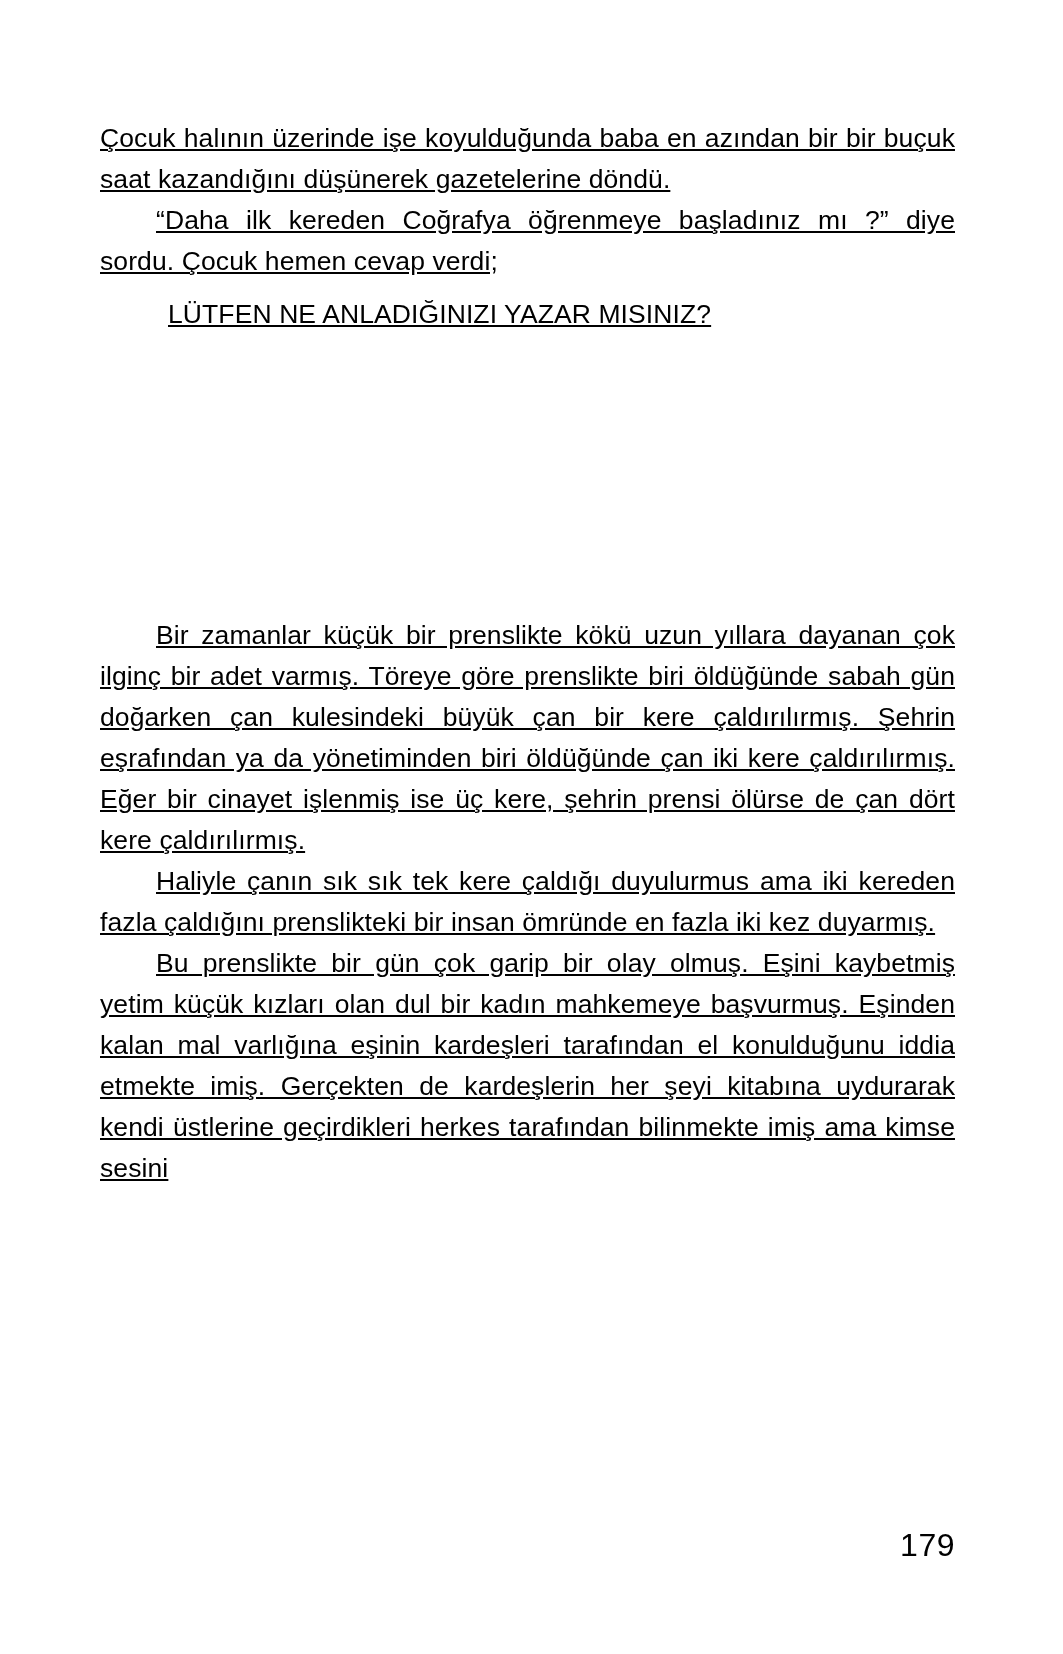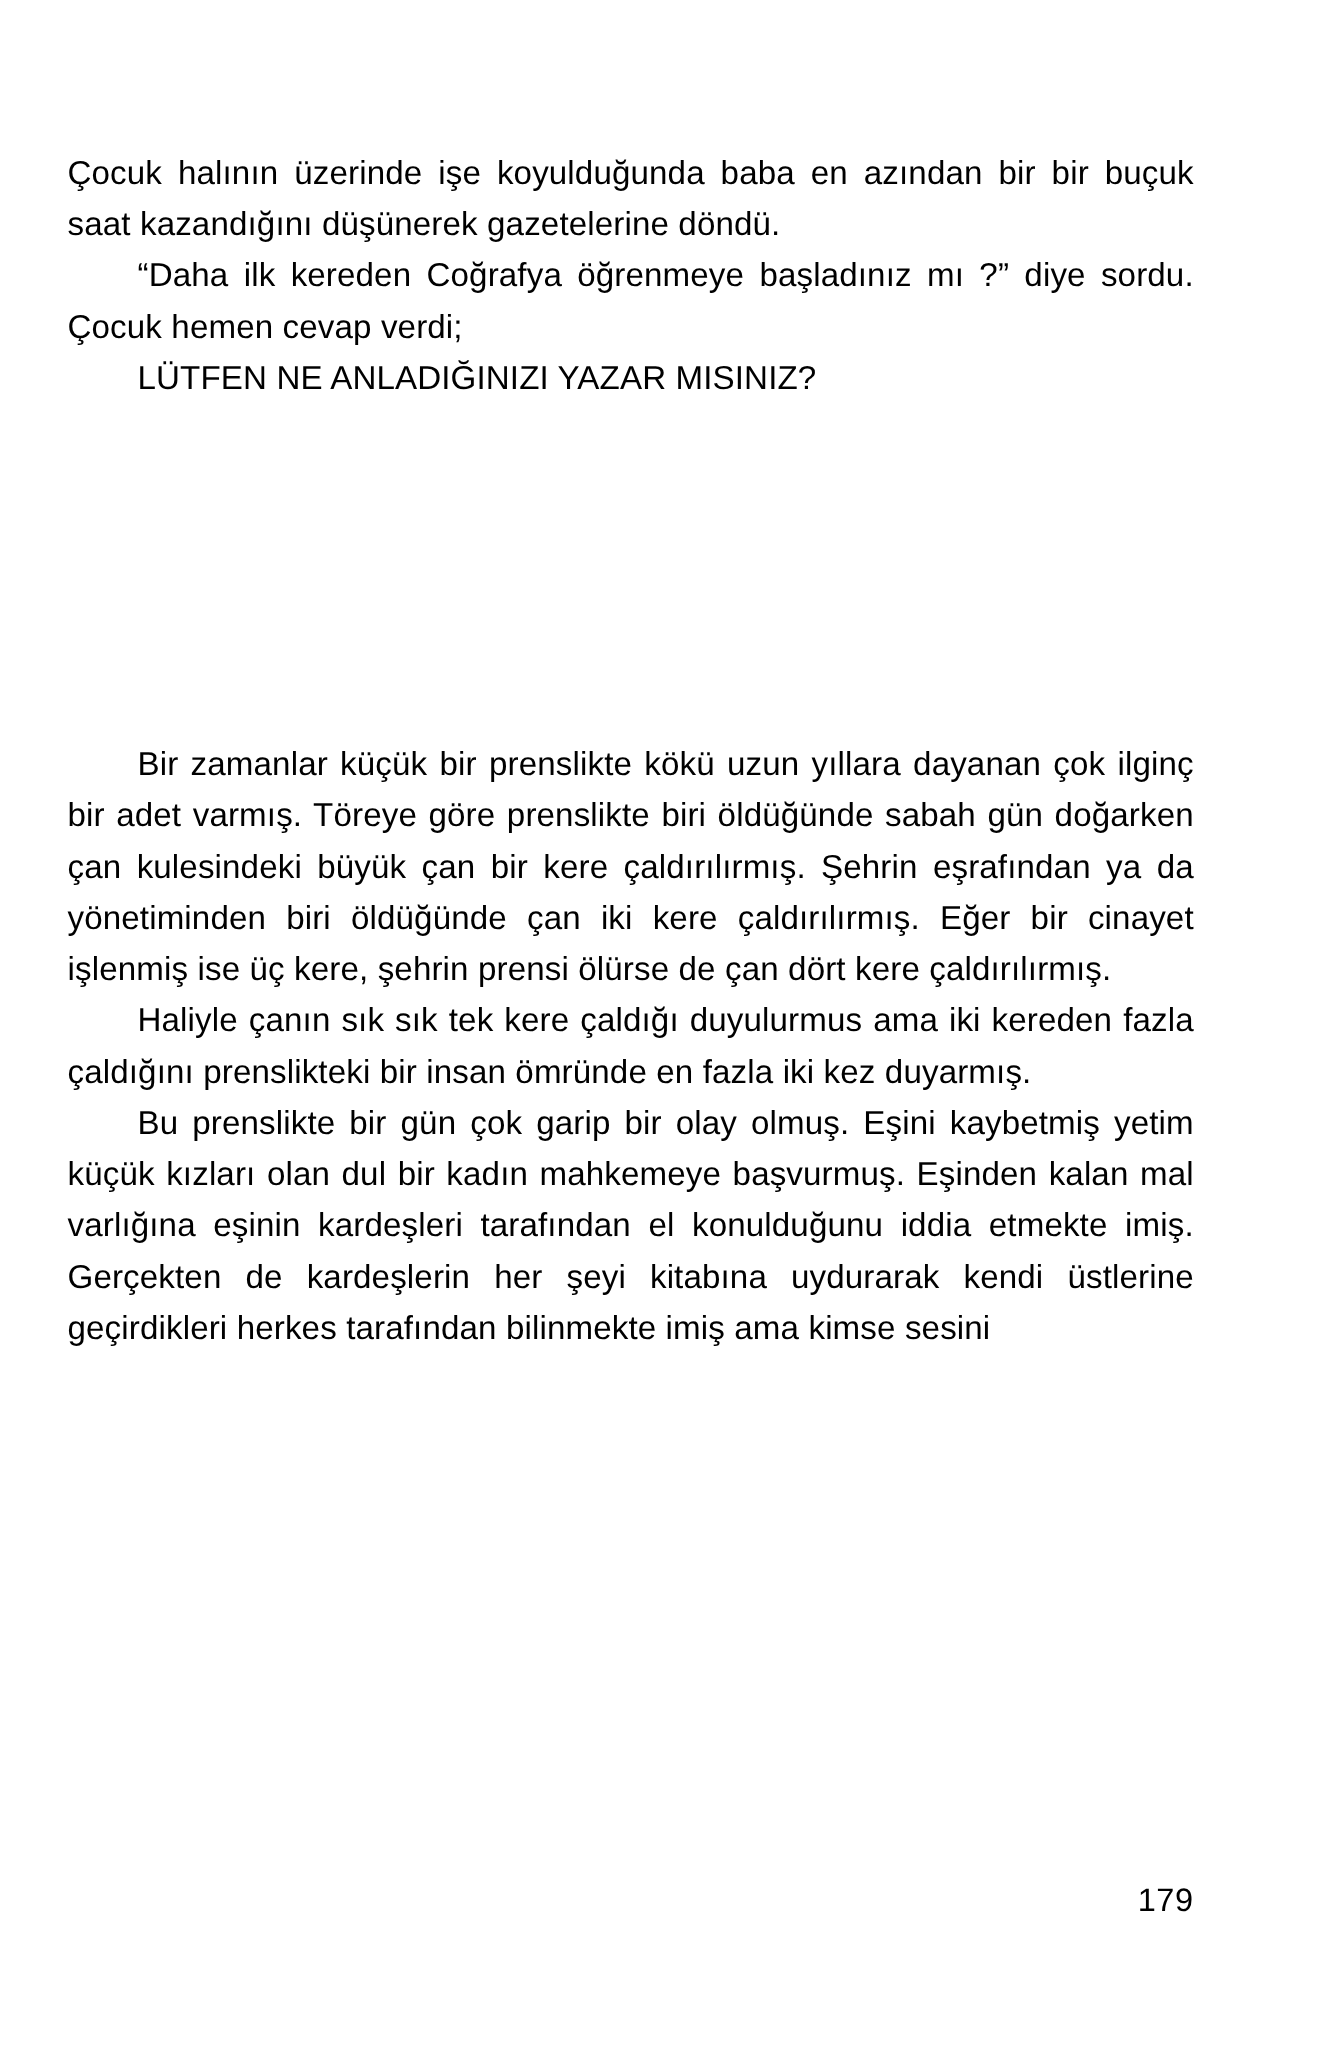--- a/index.html
+++ b/index.html
@@ -12,53 +12,54 @@
     height: 1654px;
     font-family: "Liberation Sans", sans-serif;
     color: #000000;
     position: relative;
     overflow: hidden;
   }
   .page {
     box-sizing: border-box;
     width: 1063px;
     height: 1654px;
-    padding: 118px 108px 0 54px;
+    padding: 118px 108px 0 100px;
     position: relative;
+    text-decoration: underline;
   }
   .block {
     margin: 0;
   }
   p.para {
     margin: 0;
     font-size: 26.5px;
     line-height: 41px;
     text-align: justify;
     text-justify: inter-word;
     letter-spacing: 0.1px;
   }
   p.para.indent {
     text-indent: 56px;
   }
   .heading-line {
-    margin: 0;
+    margin: 12px;
     font-size: 26.5px;
     line-height: 41px;
     text-align: left;
     text-indent: 56px;
     letter-spacing: 0.1px;
   }
   .gap-section {
     height: 268px;
   }
   .page-number {
     position: absolute;
     right: 108px;
-    bottom: 117px;
-    font-size: 26px;
+    bottom: 92px;
+    font-size: 32px;
     line-height: 34px;
     letter-spacing: 0.5px;
   }
 </style>
 </head>
 <body>
 
 <div class="page">
 
   <div class="block">

